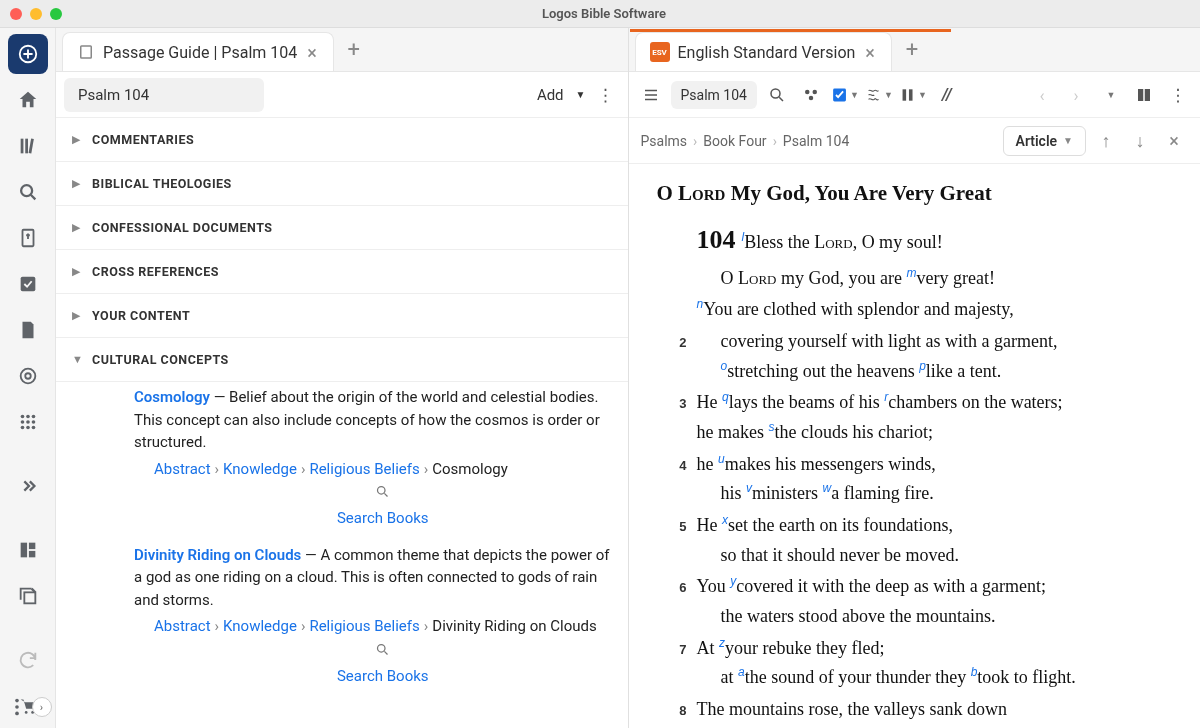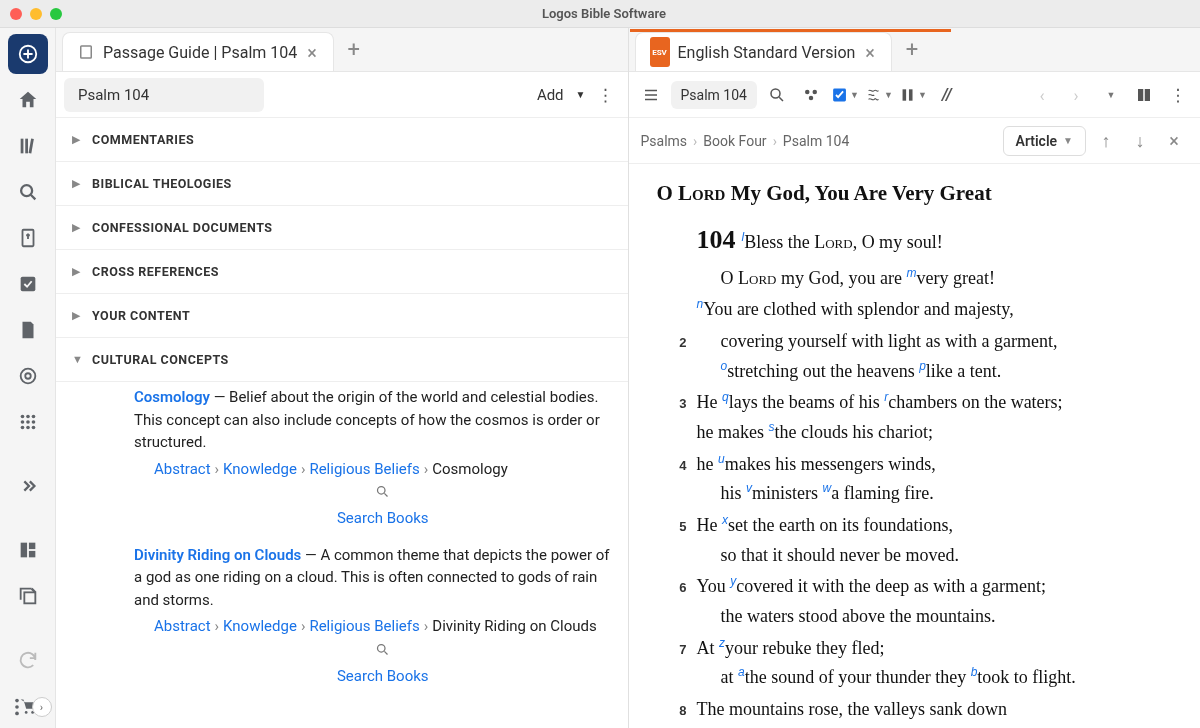--- a/index.html
+++ b/index.html
@@ -18,21 +18,21 @@
 .rail-bottom { position:absolute; bottom:8px; display:flex; flex-direction:column; align-items:center; gap:4px; }
 .rail-bottom .row { display:flex; align-items:center; gap:2px; }
 .chev-btn { width:20px; height:20px; border-radius:50%; border:1px solid #ccc; display:flex; align-items:center; justify-content:center; background:#fff; font-size:11px; color:#666; }
 .panes { flex:1; display:flex; min-width:0; }
 .pane { flex:1; display:flex; flex-direction:column; min-width:0; background:#fff; }
 .pane.left { border-right:1px solid #e0e0e0; }
 .tabstrip { height:44px; display:flex; align-items:stretch; background:#f5f5f5; border-bottom:1px solid #e6e6e6; }
 .tab { display:flex; align-items:center; gap:8px; padding:0 14px; background:#fff; border-radius:8px 8px 0 0; margin:4px 0 0 6px; border:1px solid #e6e6e6; border-bottom:none; font-size:16px; color:#333; cursor:pointer; position:relative; }
 .tab.right-accent::before { content:""; position:absolute; top:-4px; left:-6px; right:-60px; height:3px; background:#e8651f; }
 .tab-icon { width:18px; height:18px; display:flex; align-items:center; justify-content:center; }
-.tab-icon.esv { width:20px; height:30px; background:#e8651f; color:#fff; font-size:8px; border-radius:3px; display:flex; align-items:center; justify-content:center; font-weight:bold; }
+.tab-icon.esv { width:20px; height:20px; background:#e8651f; color:#fff; font-size:8px; border-radius:3px; display:flex; align-items:center; justify-content:center; font-weight:bold; }
 .tab-close { color:#888; font-size:18px; cursor:pointer; padding:0 2px; }
 .tab-add { width:40px; display:flex; align-items:center; justify-content:center; color:#888; font-size:22px; cursor:pointer; }
 .toolbar { height:46px; display:flex; align-items:center; padding:0 8px; gap:6px; border-bottom:1px solid #eee; }
 .ref-box { background:#f1f1f1; border-radius:6px; padding:8px 14px; font-size:15px; color:#333; min-width:200px; }
 .ref-box.small { min-width:80px; font-size:14px; padding:6px 10px; }
 .tool-spacer { flex:1; }
 .tool-link { font-size:15px; color:#333; cursor:pointer; display:flex; align-items:center; gap:12px; }
 .tool-link .caret { font-size:10px; }
 .tool-icon { width:28px; height:28px; display:flex; align-items:center; justify-content:center; color:#555; cursor:pointer; border-radius:4px; font-size:17px; }
 .tool-icon svg { width:18px; height:18px; }

